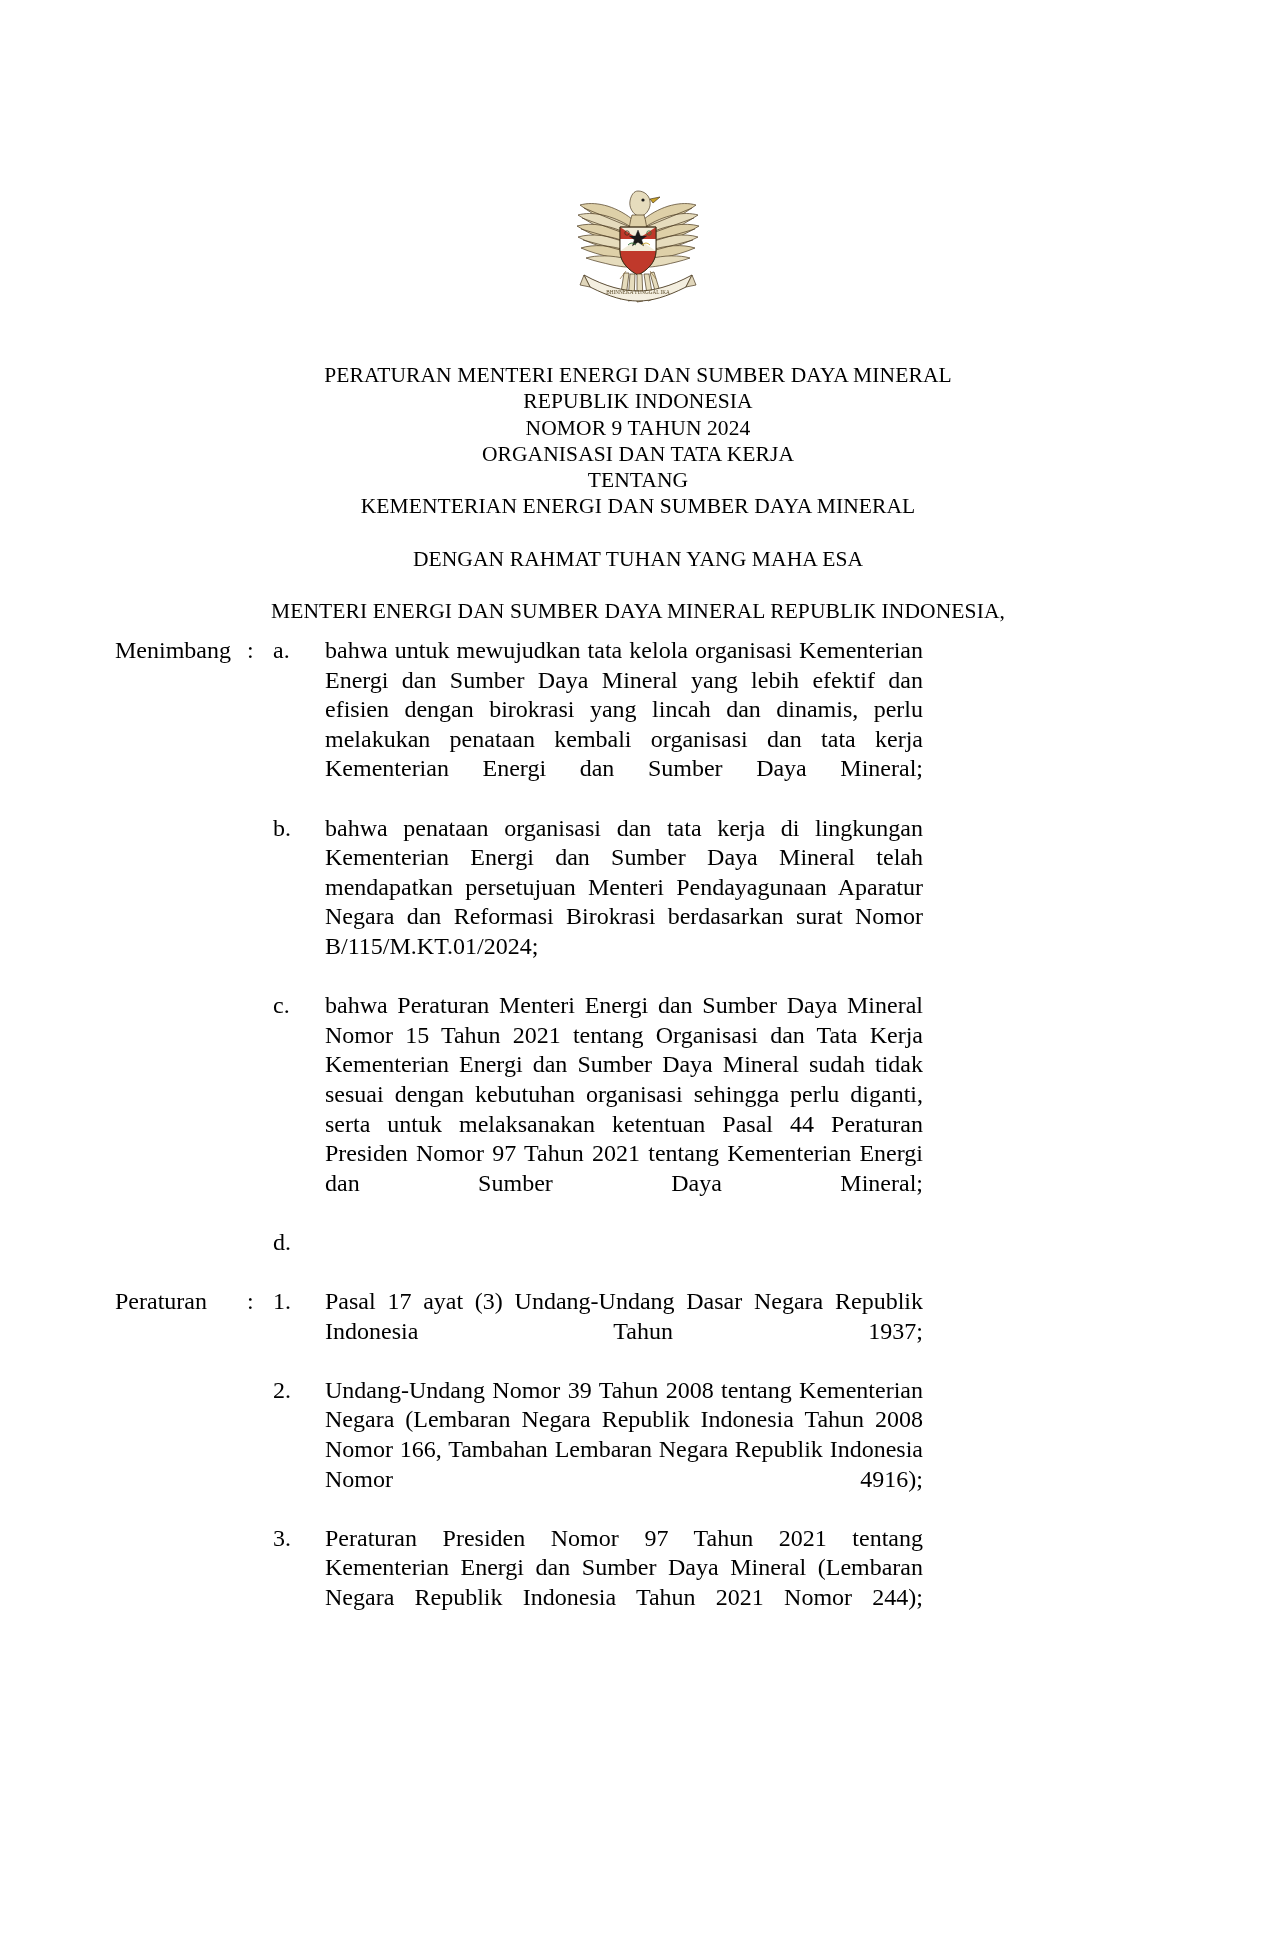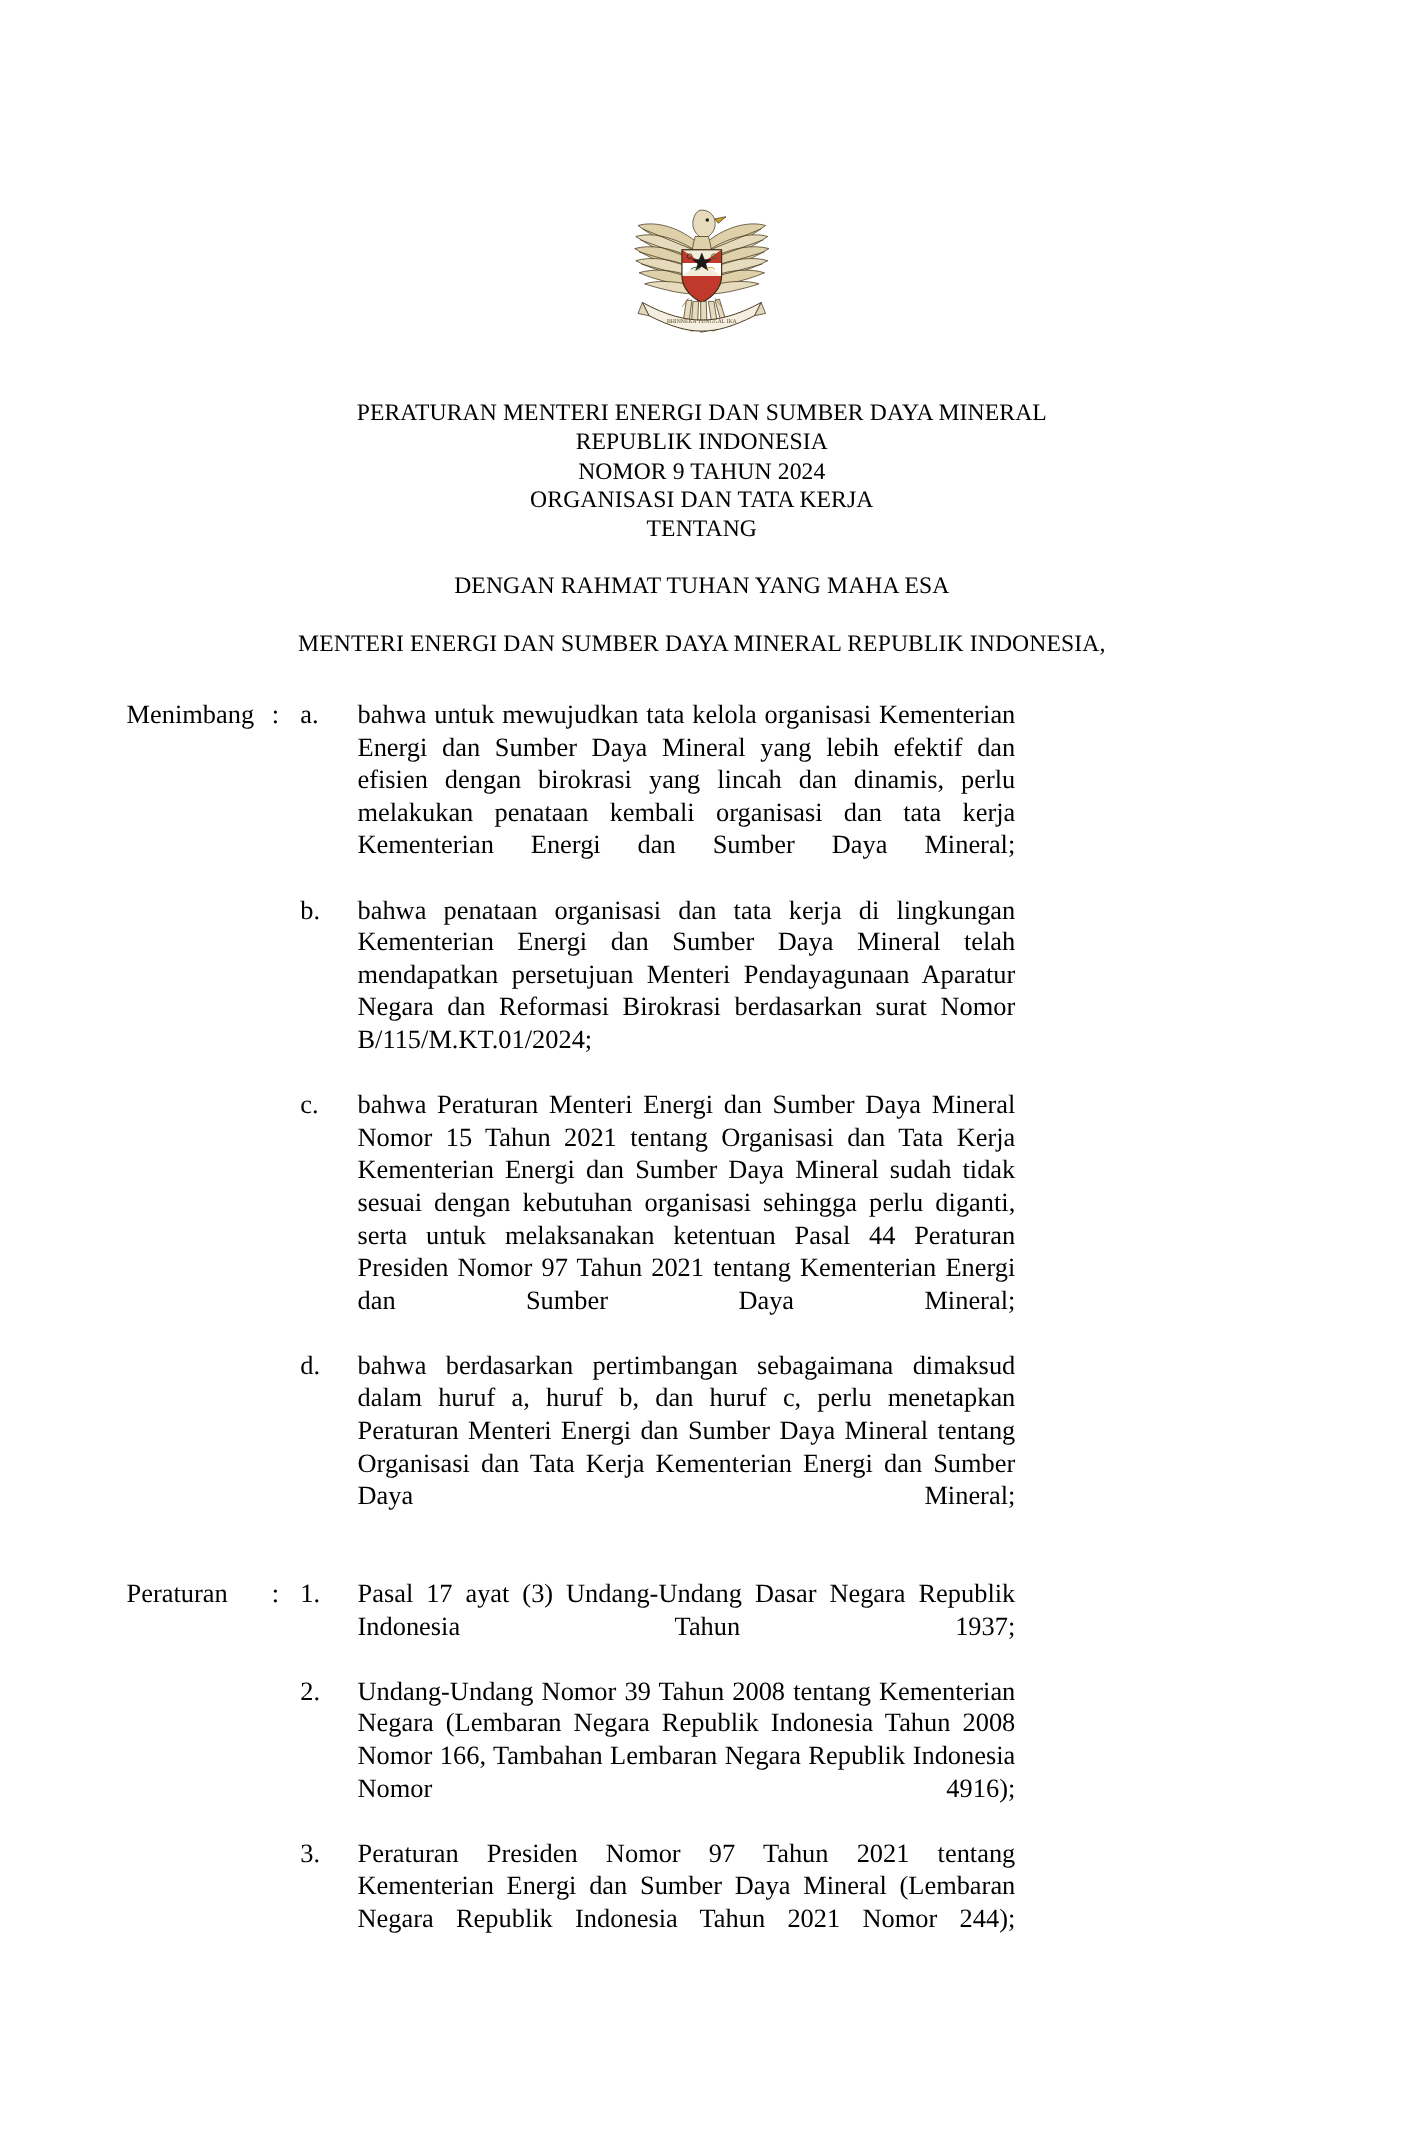--- a/index.html
+++ b/index.html
@@ -173,20 +173,21 @@
       </g>
     </svg>
   </div>
 
   <div class="title-block">
     <span class="ln">PERATURAN MENTERI ENERGI DAN SUMBER DAYA MINERAL</span>
     <span class="ln">REPUBLIK INDONESIA</span>
     <span class="ln">NOMOR 9 TAHUN 2024</span>
     <span class="ln">ORGANISASI DAN TATA KERJA</span>
     <span class="ln">TENTANG</span>
+    <span class="ln">KEMENTERIAN ENERGI DAN SUMBER DAYA MINERAL</span>
     <div class="title-gap"></div>
     <span class="ln">DENGAN RAHMAT TUHAN YANG MAHA ESA</span>
     <div class="title-gap"></div>
     <span class="ln">MENTERI ENERGI DAN SUMBER DAYA MINERAL REPUBLIK INDONESIA,</span>
   </div>
 
   <div class="body-area">
 
     <div class="clause-group">
 
@@ -205,21 +206,20 @@
 
       <div class="clause-row">
         <div class="lead-spacer"></div>
         <div class="item-marker">c.</div>
         <div class="item-text">bahwa Peraturan Menteri Energi dan Sumber Daya Mineral Nomor 15 Tahun 2021 tentang Organisasi dan Tata Kerja Kementerian Energi dan Sumber Daya Mineral sudah tidak sesuai dengan kebutuhan organisasi sehingga perlu diganti, serta untuk melaksanakan ketentuan Pasal 44 Peraturan Presiden Nomor 97 Tahun 2021 tentang Kementerian Energi dan Sumber Daya Mineral;</div>
       </div>
 
       <div class="clause-row">
         <div class="lead-spacer"></div>
         <div class="item-marker">d.</div>
-        <div class="item-text">bahwa berdasarkan pertimbangan sebagaimana dimaksud dalam huruf a, huruf b, dan huruf c, perlu menetapkan Peraturan Menteri Energi dan Sumber Daya Mineral tentang Organisasi dan Tata Kerja Kementerian Energi dan Sumber Daya Mineral;</div>
       </div>
 
     </div>
 
     <div class="group-gap"></div>
 
     <div class="clause-group">
 
       <div class="clause-row">
         <div class="lead-label">Peraturan</div>

